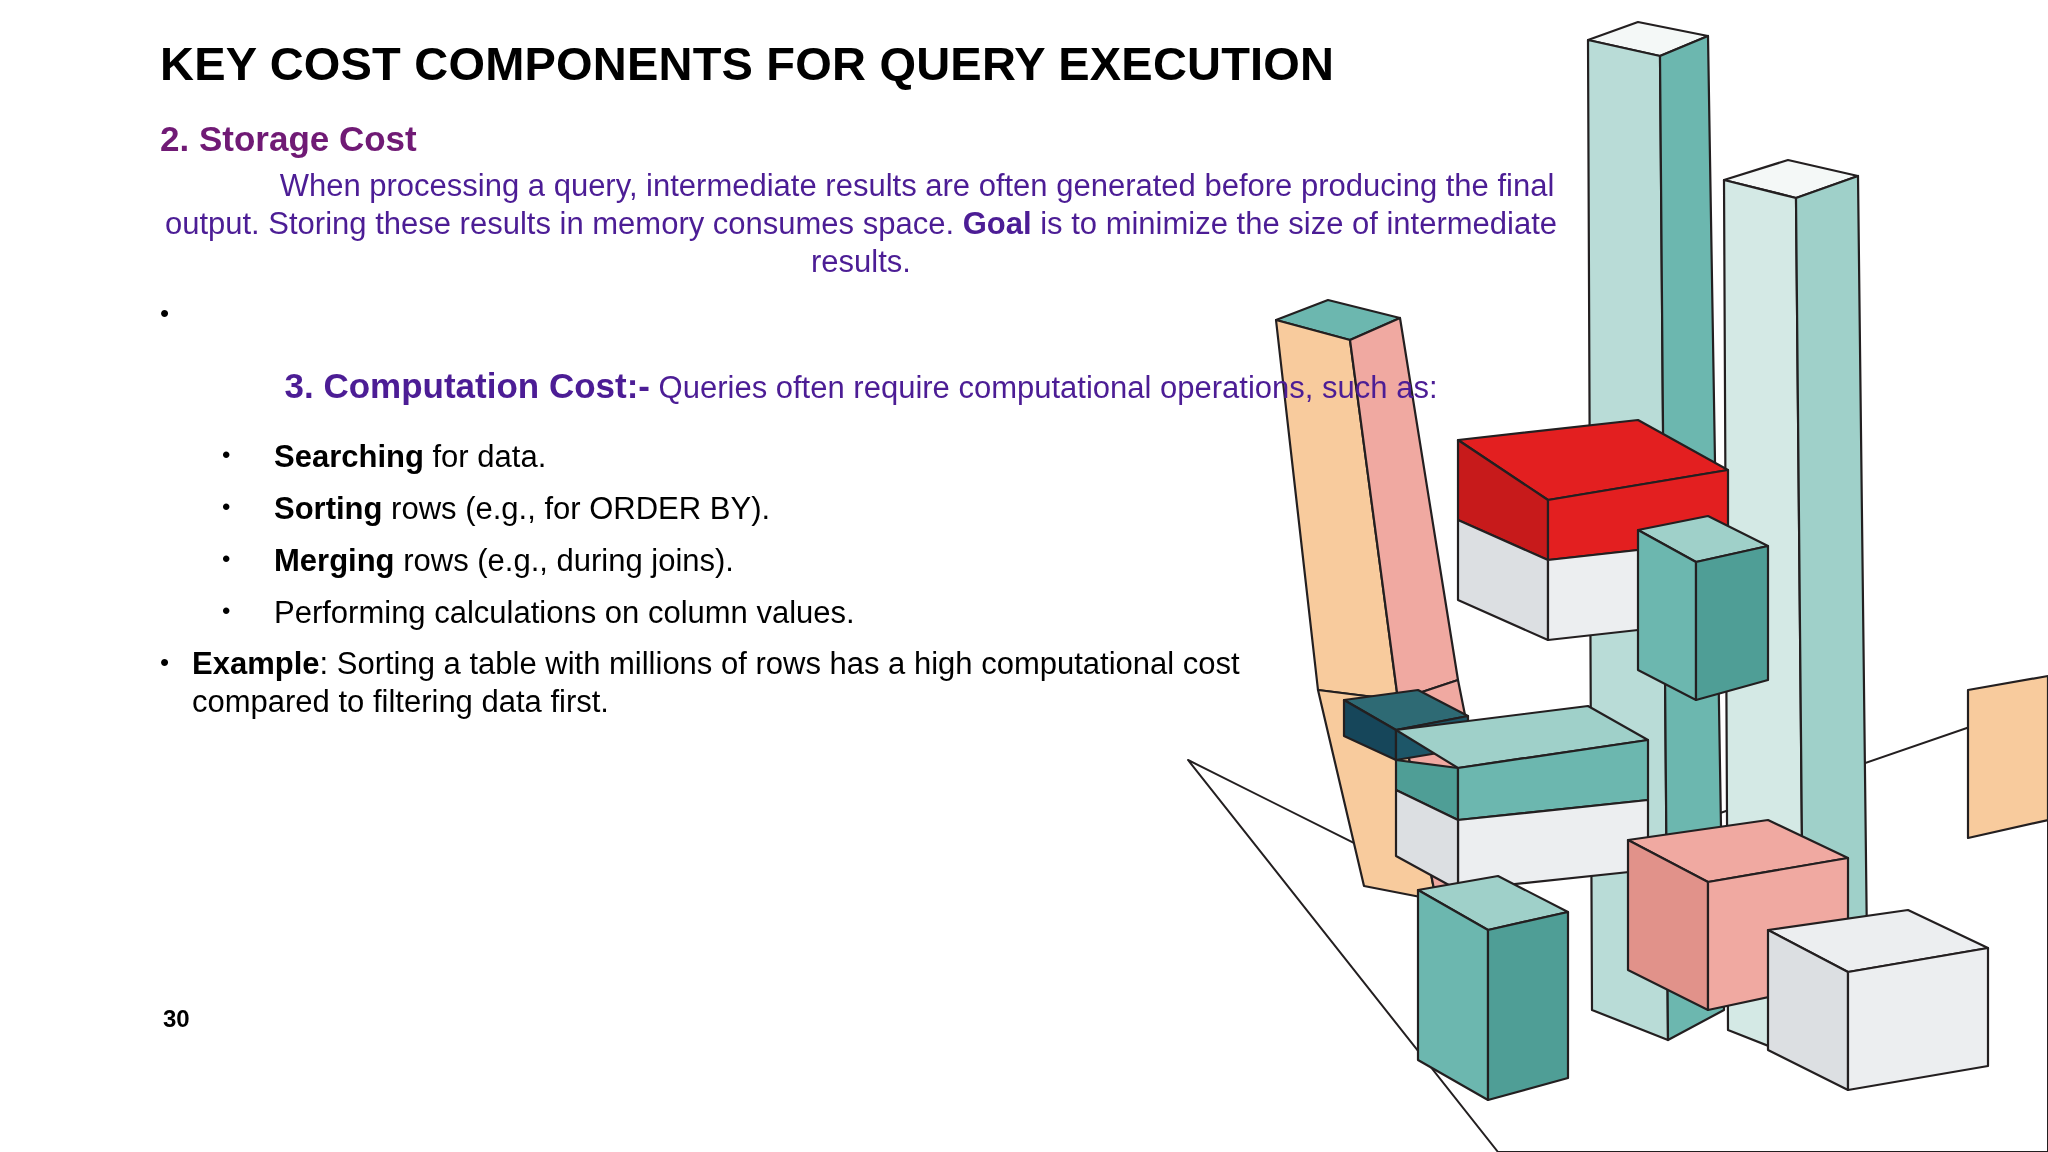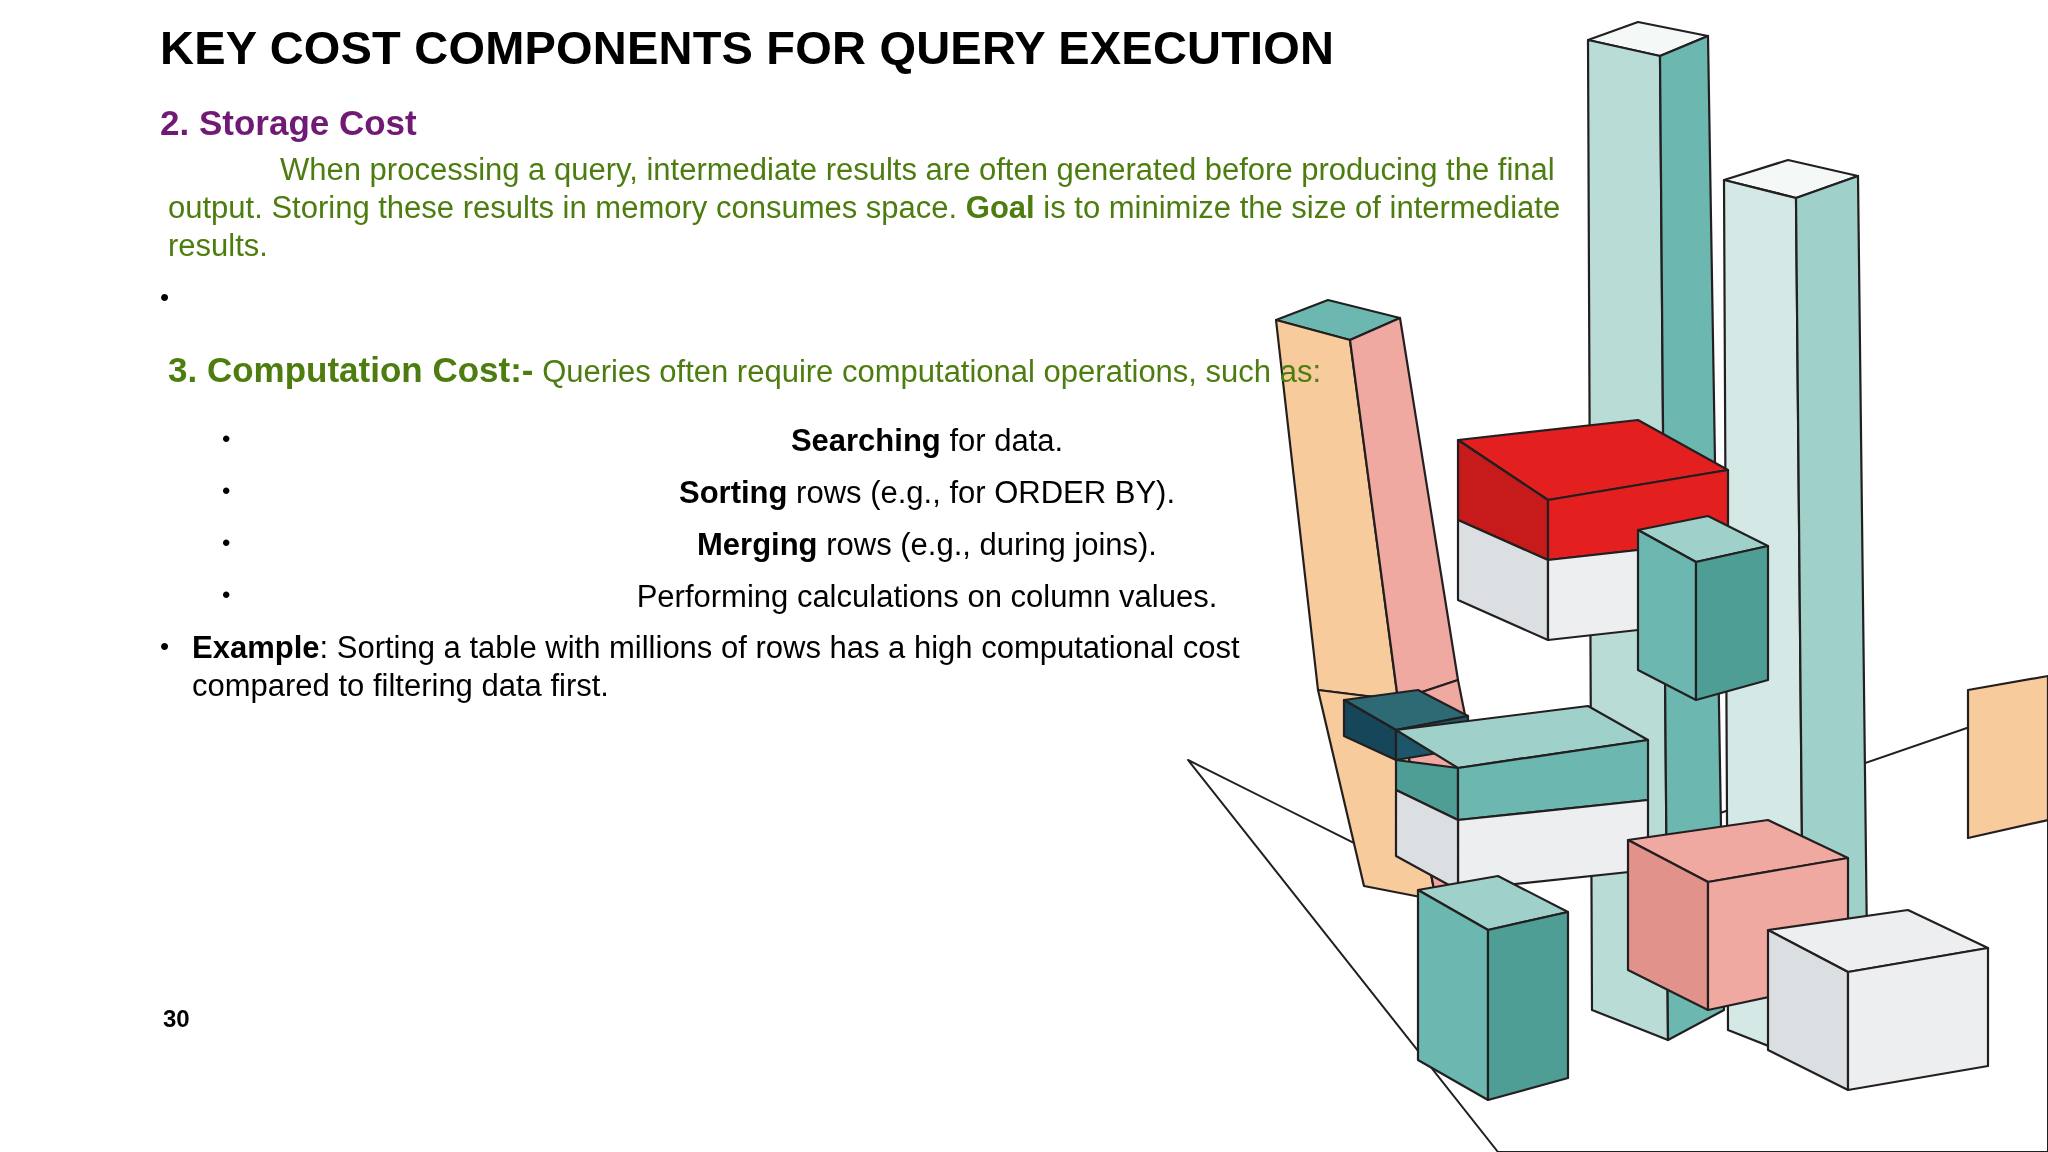--- a/index.html
+++ b/index.html
@@ -25,21 +25,21 @@
     right: 0;
     width: 880px;
     height: 1152px;
     pointer-events: none;
   }
 
   
   .content {
     position: absolute;
     left: 160px;
-    top: 22px;
+    top: 38px;
     width: 1420px;
   }
 
   .slide-title {
     font-family: "Liberation Sans", sans-serif;
     font-weight: bold;
     font-size: 47px;
     line-height: 1.12;
     letter-spacing: 0.2px;
     color: #000000;
@@ -51,23 +51,24 @@
     font-weight: bold;
     font-size: 35px;
     line-height: 1.15;
     color: #701a75;
     margin: 0 0 8px 0;
   }
 
   .para {
     font-size: 31px;
     line-height: 1.22;
-    color: #4d7c0f;
-    margin: 0 0 6px 8px;
+    color: #4c1d95;
+    margin: 0 0 6px 1px;
     width: 1400px;
+    text-align: center;
   }
   .para.indent-first {
     text-indent: 112px;
   }
 
   .bullet-row {
     display: flex;
     align-items: flex-start;
     font-size: 31px;
     line-height: 1.22;
@@ -99,21 +100,21 @@
     margin: 0 0 14px 0;
     padding-left: 62px;
   }
   .sub-row .dot {
     flex: 0 0 auto;
     width: 52px;
     font-size: 24px;
     line-height: 1.4;
     color: #000000;
   }
-  .sub-row .btext { flex: 1 1 auto; text-align: center; }
+  .sub-row .btext { flex: 1 1 auto; }
 
   .tight { margin-top: 6px; }
 
   b, strong { font-weight: bold; }
 
   .page-number {
     position: absolute;
     left: 163px;
     top: 1005px;
     font-size: 24px;

